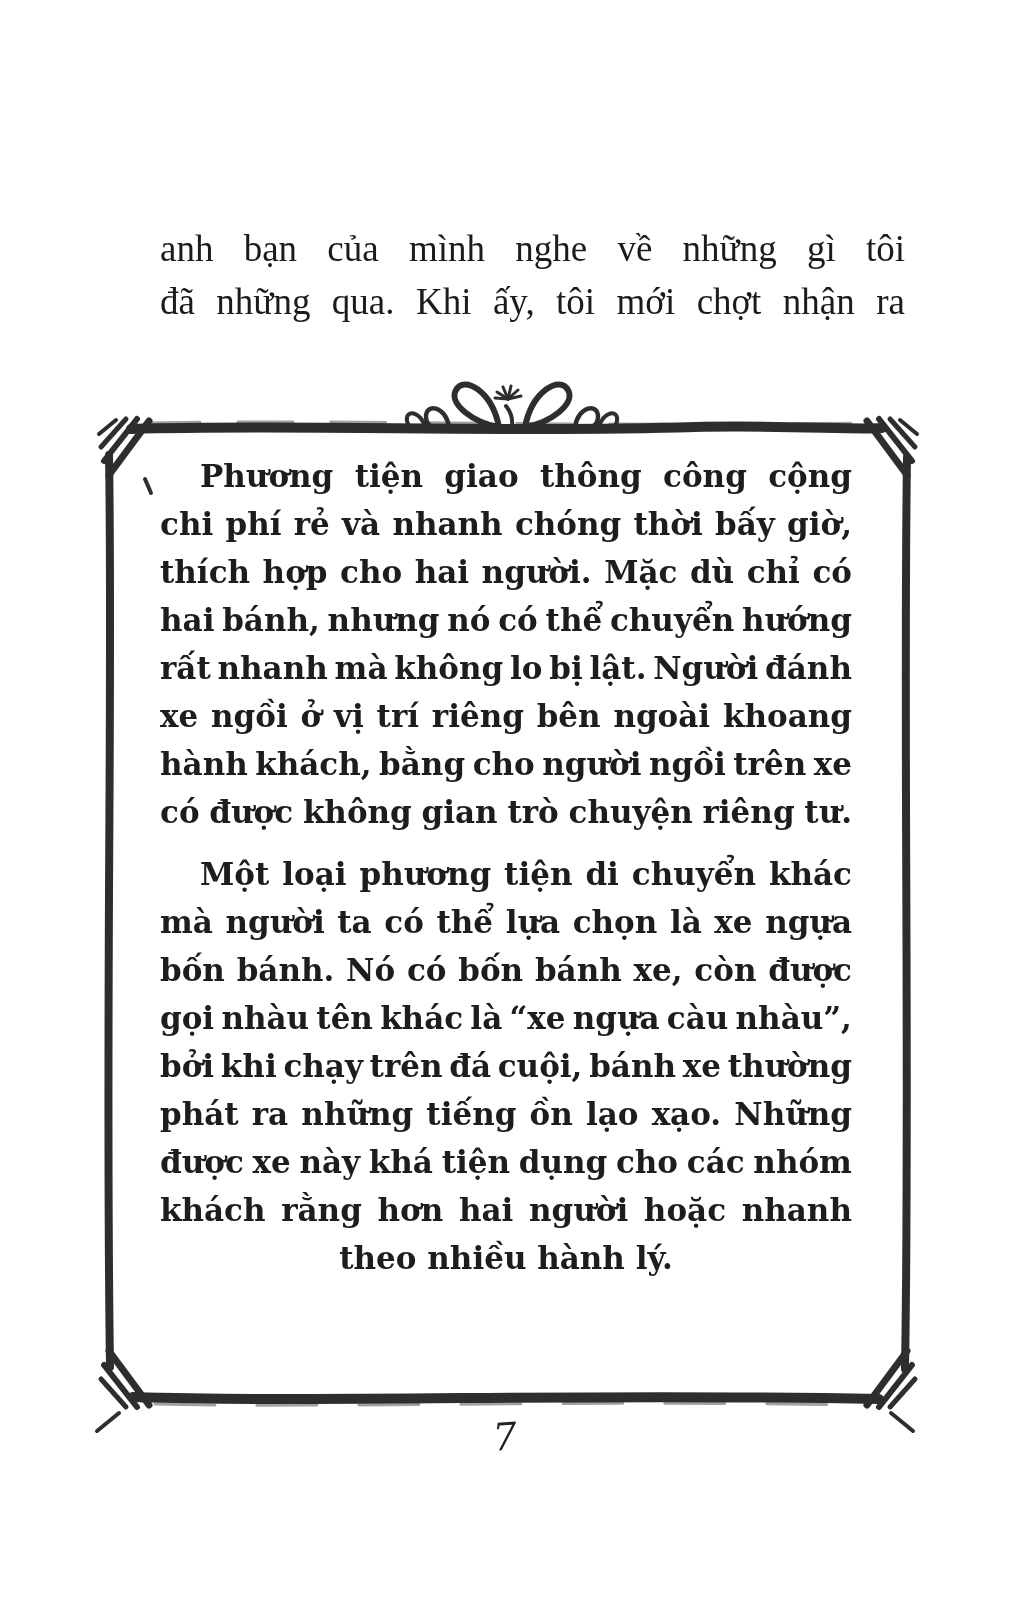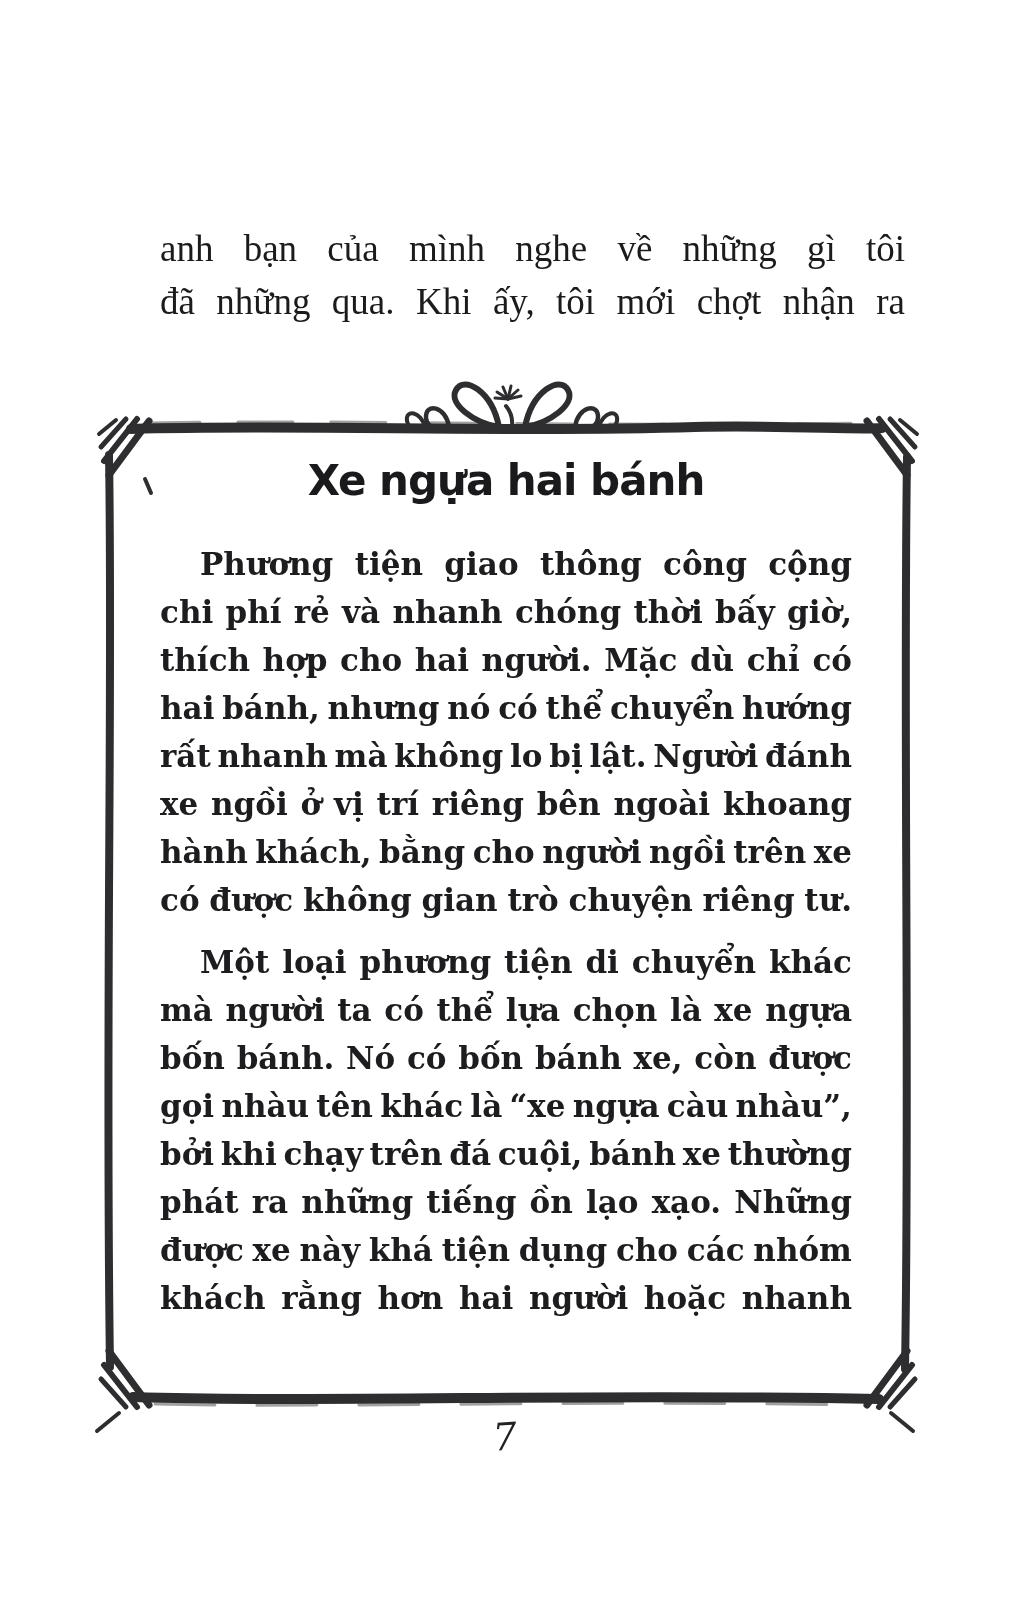--- a/index.html
+++ b/index.html
@@ -158,21 +158,20 @@
       <g>
         <path d="M 782 1030 L 822 976" stroke-width="7"></path>
         <path d="M 794 1032 L 827 990" stroke-width="6"></path>
         <path d="M 805 1032 L 830 1004" stroke-width="5"></path>
         <path d="M 806 1038 L 828 1056" stroke-width="4"></path>
       </g>
     </g>
   </svg>
 
   <div class="boxtext">
-    <h2>Xe ngựa hai bánh</h2>
 
     <div class="para">
       <div class="line jl indent">
           <span>Phương</span>
           <span>tiện</span>
           <span>giao</span>
           <span>thông</span>
           <span>công</span>
           <span>cộng</span>
         </div>
@@ -330,18 +329,19 @@
         </div>
       <div class="line jl">
           <span>khách</span>
           <span>rằng</span>
           <span>hơn</span>
           <span>hai</span>
           <span>người</span>
           <span>hoặc</span>
           <span>nhanh</span>
         </div>
+      <div class="line">theo nhiều hành lý.</div>
     </div>
   </div>
 
   <div class="pagenum">7</div>
 
 </div>
 
 </body></html>

